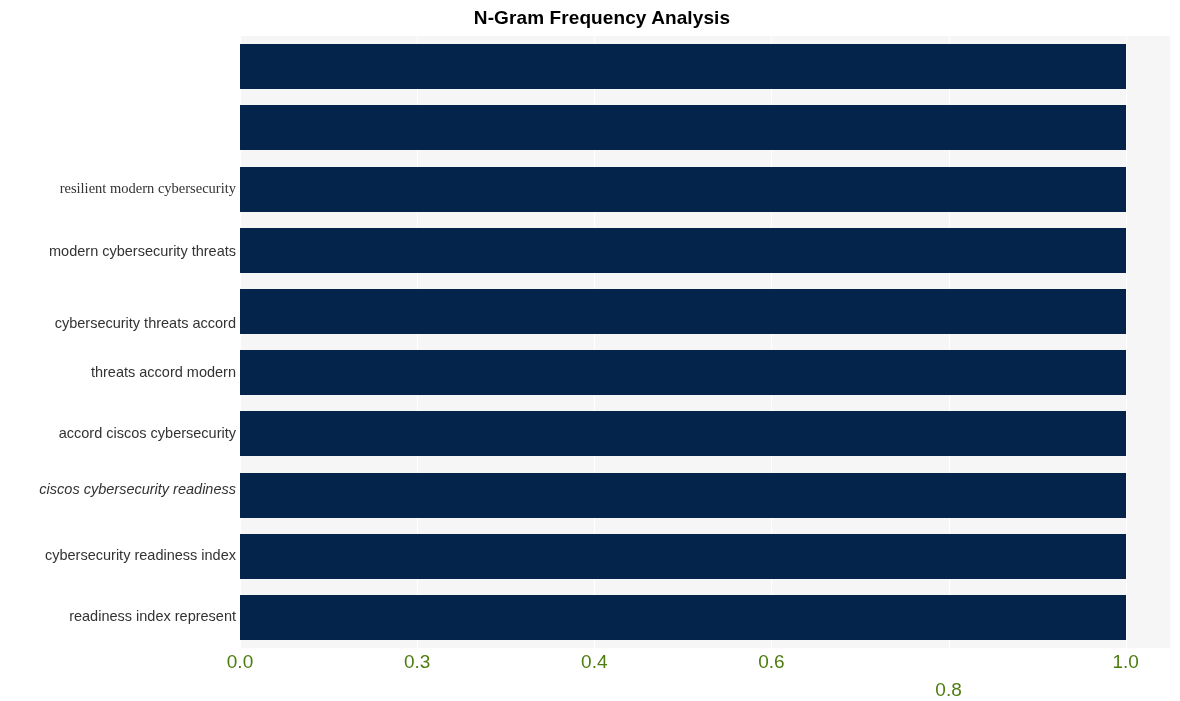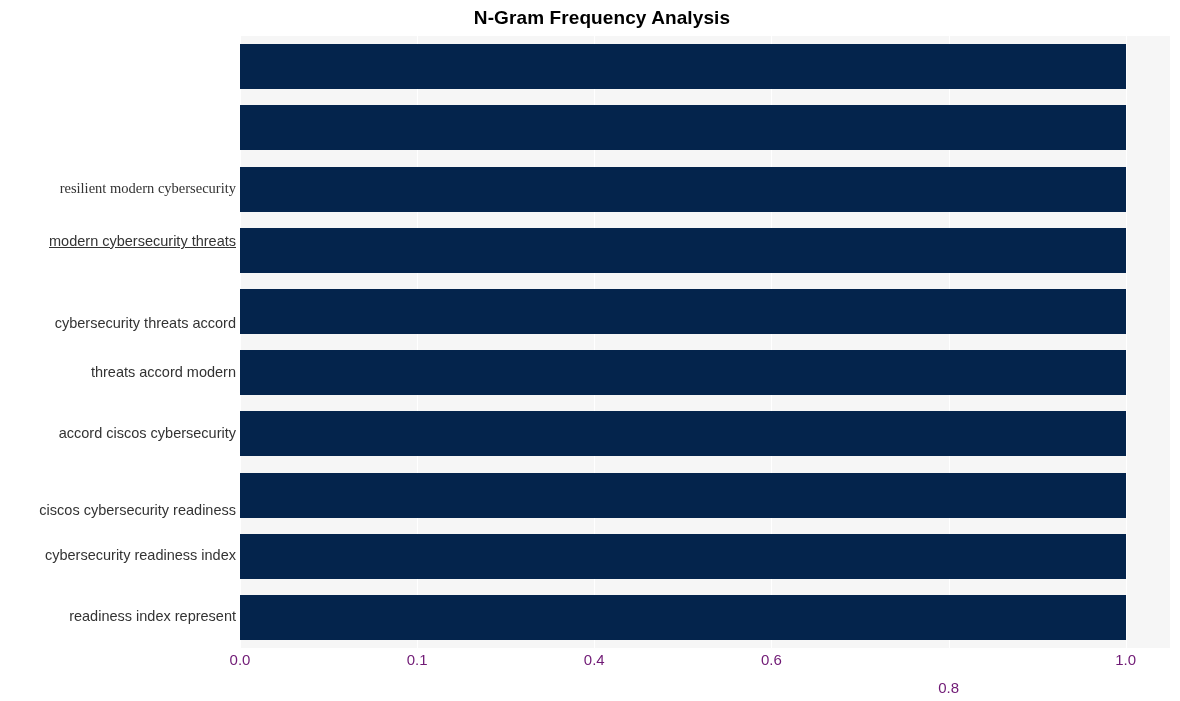--- a/index.html
+++ b/index.html
@@ -101,22 +101,22 @@
     position: absolute;
     left: 240px;
     top: 652px;
     width: 930px;
     height: 20px;
   }
   .xtick {
     position: absolute;
     top: 0;
     transform: translateX(-50%);
-    font-size: 15px;
-    color: #701a75;
+    font-size: 19px;
+    color: #4d7c0f;
     white-space: nowrap;
     line-height: 1;
   }
 
   
   #xaxis-title {
     position: absolute;
     left: 240px;
     top: 675px;
     width: 930px;
@@ -171,32 +171,32 @@
           <div class="bar" title="cybersecurity readiness index: 1" style="width: 885.714px; background: rgb(4, 36, 76);"></div>
         </div>
         <div class="bar-row" style="top: 558.9px; height: 45px;">
           <div class="bar" title="readiness index represent: 1" style="width: 885.714px; background: rgb(4, 36, 76);"></div>
         </div>
       </div>
   </div>
 
   <div id="ylabels-layer">
       <div class="ytick" style="top: 145px; font-family: Liberation Serif, serif;">resilient modern cybersecurity</div>
-      <div class="ytick" style="top: 198px; text-decoration: underline;">modern cybersecurity threats</div>
+      <div class="ytick" style="top: 208px;">modern cybersecurity threats</div>
       <div class="ytick" style="top: 280px;">cybersecurity threats accord</div>
       <div class="ytick" style="top: 328.6px;">threats accord modern</div>
       <div class="ytick" style="top: 389.8px;">accord ciscos cybersecurity</div>
-      <div class="ytick" style="top: 467px;">ciscos cybersecurity readiness</div>
+      <div class="ytick" style="top: 446px; font-style: italic;">ciscos cybersecurity readiness</div>
       <div class="ytick" style="top: 512.2px;">cybersecurity readiness index</div>
       <div class="ytick" style="top: 573.4px;">readiness index represent</div>
     </div>
 
   <div id="xlabels-layer">
       <div class="xtick" style="left: 0px;">0.0</div>
-      <div class="xtick" style="left: 177.143px;">0.1</div>
+      <div class="xtick" style="left: 177.143px;">0.3</div>
       <div class="xtick" style="left: 354.286px;">0.4</div>
       <div class="xtick" style="left: 531.429px;">0.6</div>
       <div class="xtick" style="left: 708.571px; margin-top: 28px;">0.8</div>
       <div class="xtick" style="left: 885.714px;">1.0</div>
     </div>
 
 
 </div>
 
 </body></html>

